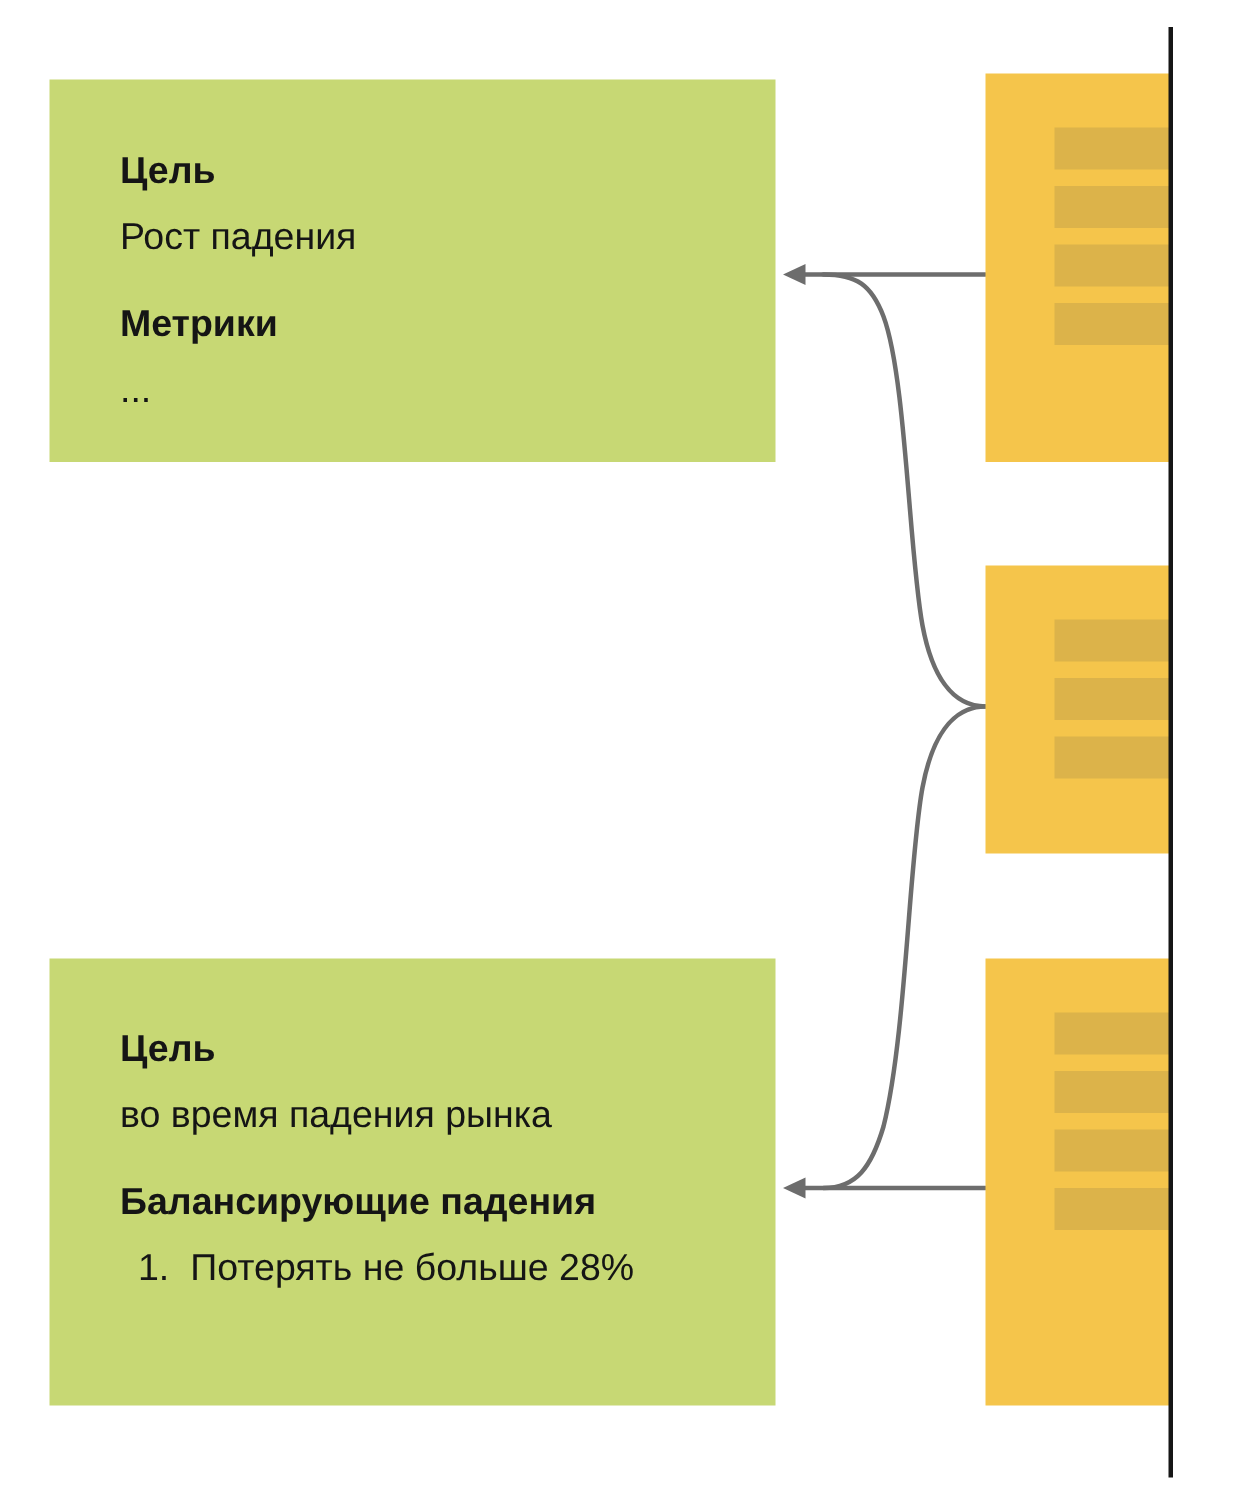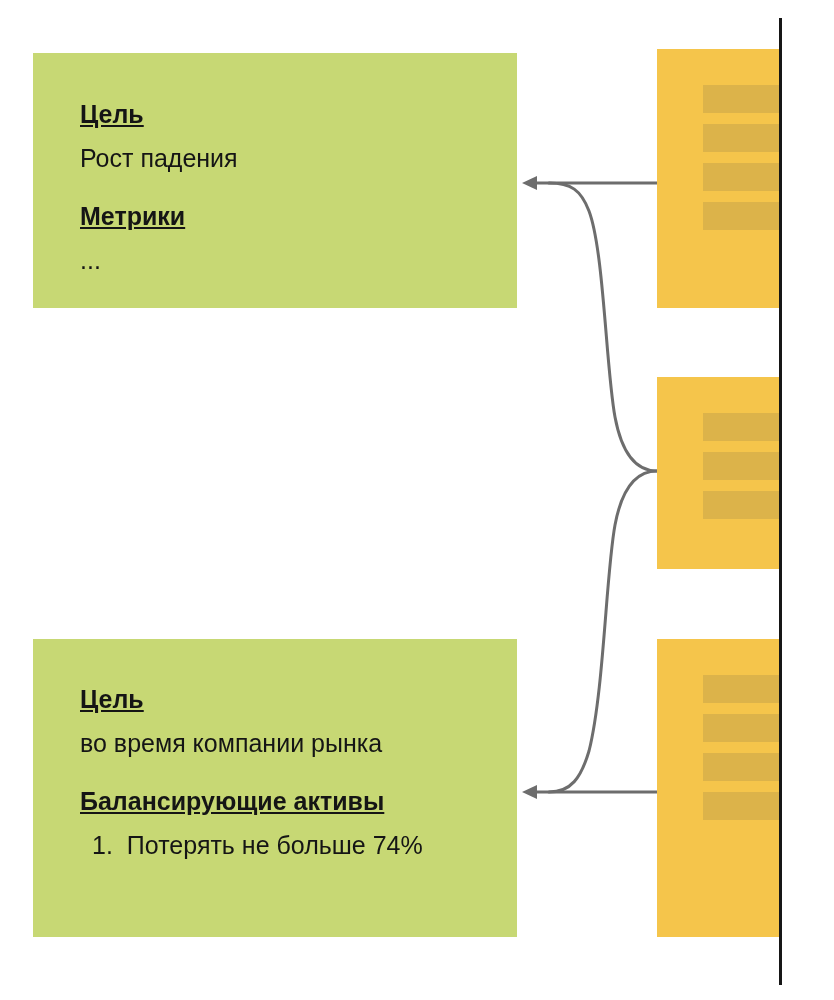--- a/index.html
+++ b/index.html
@@ -27,21 +27,20 @@
     line-height: 38px;
   }
   .goal-card.card-1 { top: 53px;  height: 255px; padding-top: 42px; }
   .goal-card.card-2 { top: 639px; height: 298px; padding-top: 41px; }
 
   .card-section + .card-section { margin-top: 20px; }
   .card-heading {
     font-weight: bold;
     margin: 0 0 6px 0;
     white-space: nowrap;
-    text-decoration: underline;
   }
   .card-body-line { white-space: nowrap; }
 
   .metric-list-item {
     display: flex;
     margin: 2px 0 0 12px;
   }
   .metric-number { flex: 0 0 auto; margin-right: 14px; }
   .metric-text   { white-space: nowrap; }
 
@@ -111,27 +110,27 @@
     </div>
     <div class="card-section">
       <div class="card-heading">Метрики</div>
       <div class="card-body-line">...</div>
     </div>
   </div>
 
   <div class="goal-card card-2">
     <div class="card-section">
       <div class="card-heading">Цель</div>
-      <div class="card-body-line">во время компании рынка</div>
+      <div class="card-body-line">во время падения рынка</div>
     </div>
     <div class="card-section">
-      <div class="card-heading">Балансирующие активы</div>
+      <div class="card-heading">Балансирующие падения</div>
       <div class="metric-list-item">
         <span class="metric-number">1.</span>
-        <span class="metric-text">Потерять не больше 74%</span>
+        <span class="metric-text">Потерять не больше 28%</span>
       </div>
     </div>
   </div>
 
   <div class="masked-card m-1">
     <div class="redacted-bar bar-1"></div>
     <div class="redacted-bar bar-2"></div>
     <div class="redacted-bar bar-3"></div>
     <div class="redacted-bar bar-4"></div>
   </div>

